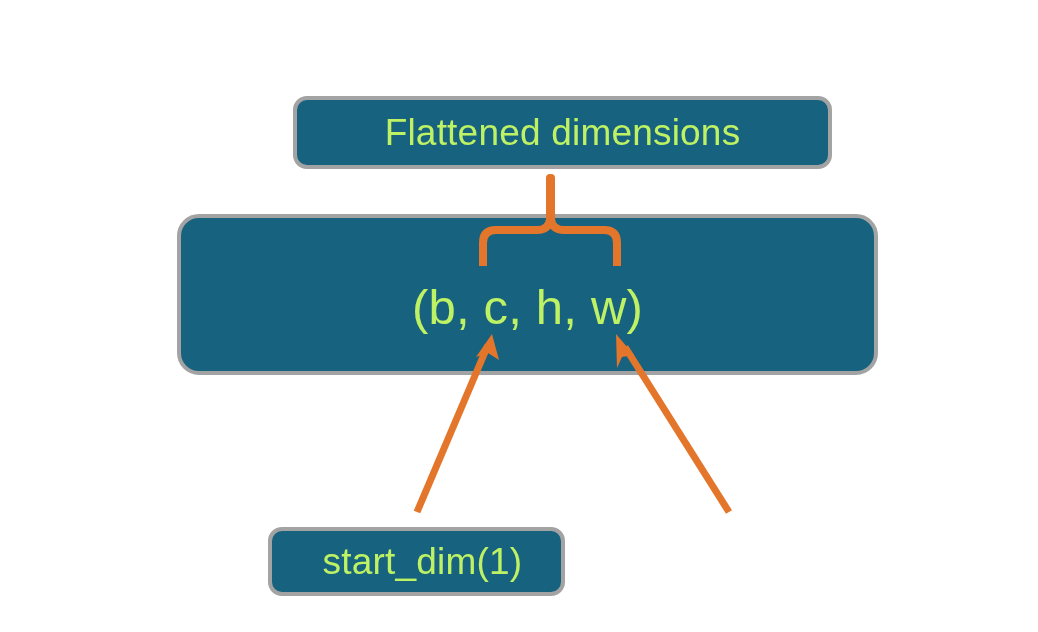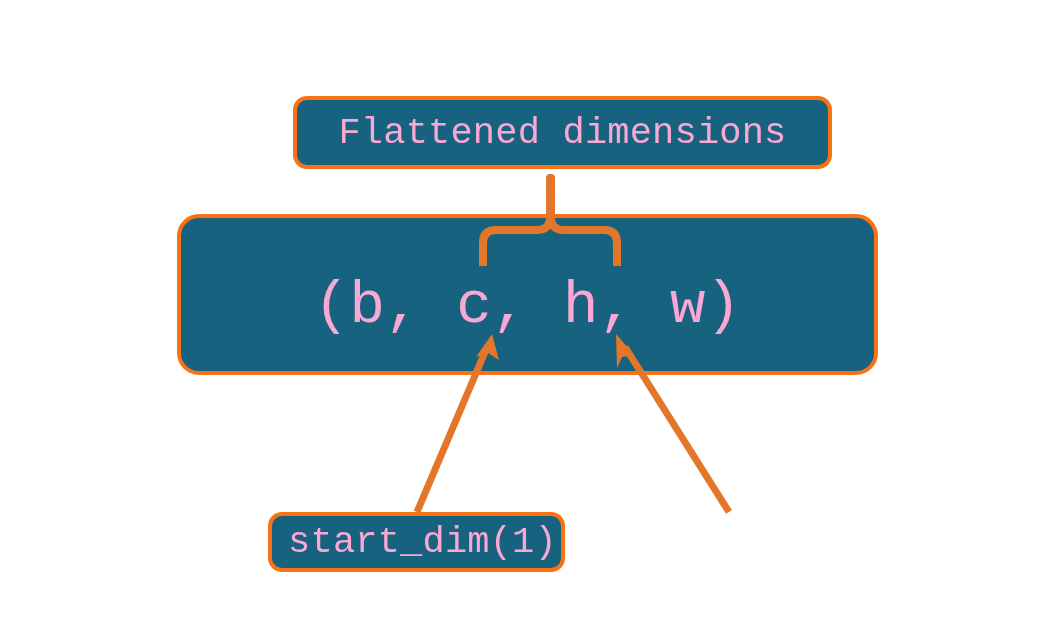--- a/index.html
+++ b/index.html
@@ -14,59 +14,58 @@
     position: relative;
     width: 1038px;
     height: 632px;
     background: #ffffff;
     overflow: hidden;
   }
   .node {
     position: absolute;
     box-sizing: border-box;
     background: #17627F;
-    border: 4px solid #f97316;
+    border: 4px solid #a3a3a3;
     border-radius: 14px;
     display: flex;
     align-items: center;
     justify-content: center;
-    color: #f9a8d4;
+    color: #bef264;
     font-weight: 400;
     letter-spacing: 0.2px;
     z-index: 2;
     user-select: none;
-    font-family: Liberation Mono, monospace;
   }
   #node-flattened {
     left: 293px;
     top: 96px;
     width: 539px;
     height: 73px;
     font-size: 37px;
   }
   #node-shape {
     left: 177px;
     top: 214px;
     width: 701px;
     height: 161px;
     border-radius: 22px;
-    font-size: 59px;
+    font-size: 49px;
     align-items: center;
     justify-content: center;
   }
   #node-shape .shape-label {
     display: block;
     position: relative;
     top: 12px;
   }
   #node-start {
     left: 268px;
-    top: 512px;
+    top: 527px;
     width: 297px;
-    height: 60px;
+    height: 69px;
     font-size: 37px;
     padding-left: 12px;
   }
   #node-end {
     left: 580px;
     top: 512px;
     width: 298px;
     height: 69px;
     font-size: 37px;
   }

